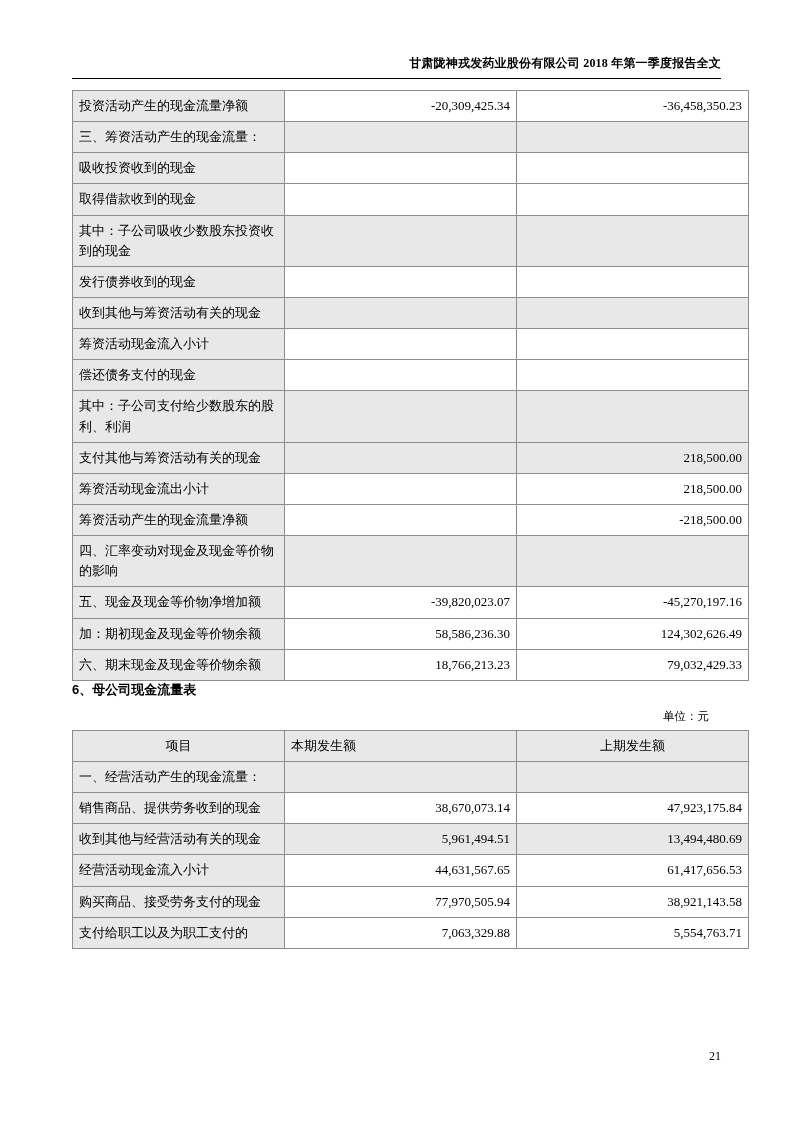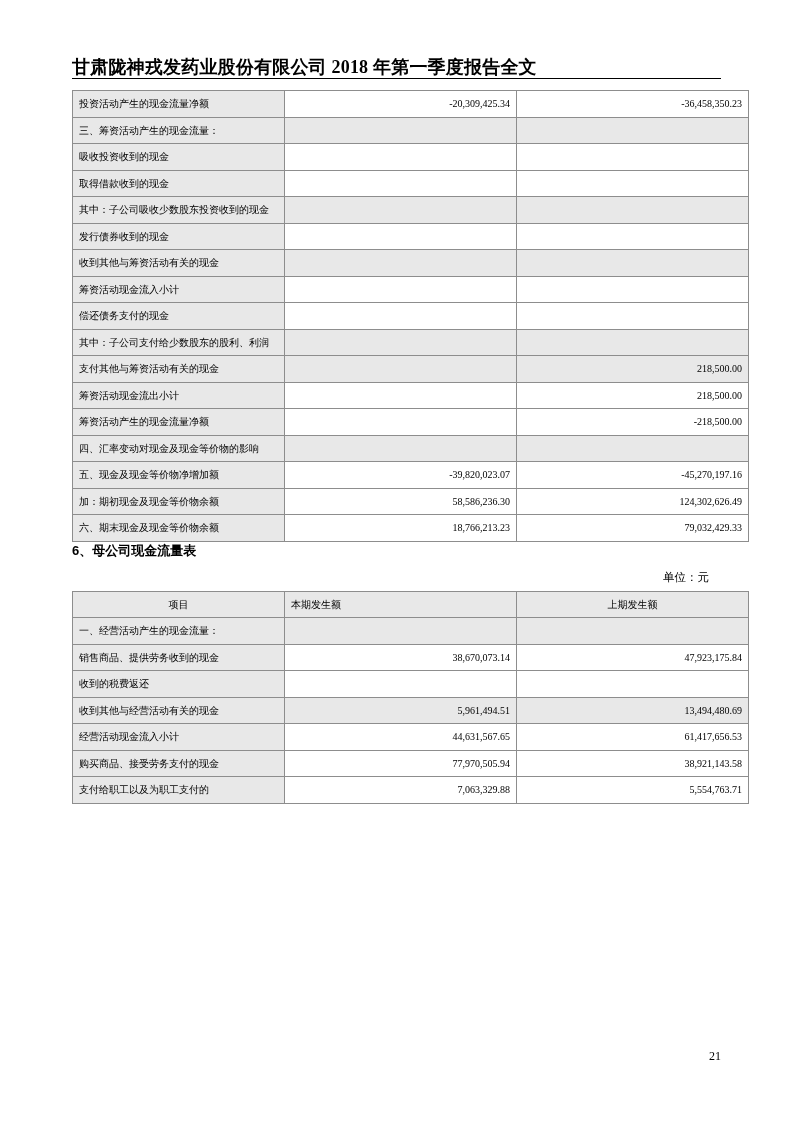--- a/index.html
+++ b/index.html
@@ -19,22 +19,22 @@
     width: 793px;
     height: 1122px;
     box-sizing: border-box;
     padding: 0;
   }
   .header {
     position: absolute;
     top: 55px;
     left: 72px;
     right: 72px;
-    text-align: left;
-    font-size: 18px;
+    text-align: right;
+    font-size: 12px;
     font-weight: bold;
     font-family: "Liberation Serif", "DejaVu Serif", serif;
     letter-spacing: 0.2px;
   }
   .header-rule {
     position: absolute;
     top: 78px;
     left: 72px;
     width: 649px;
     border-top: 1.6px solid #000;
@@ -42,21 +42,21 @@
   .content {
     position: absolute;
     top: 90px;
     left: 72px;
     width: 649px;
   }
   table.fin {
     border-collapse: collapse;
     width: 637px;
     table-layout: fixed;
-    font-size: 10px;
+    font-size: 13px;
     border-radius: 28px;
   }
   table.fin td {
     border: 1px solid #8d8d8d;
     padding: 5px 6px;
     vertical-align: middle;
     line-height: 1.55;
   }
   td.label {
     background: #e8e8e8;
@@ -211,25 +211,20 @@
             <td class="label ind0">一、经营活动产生的现金流量：</td>
             <td class="num shaded"></td>
             <td class="num shaded"></td>
           </tr>
           <tr>
             <td class="label ind1">销售商品、提供劳务收到的现金</td>
             <td class="num">38,670,073.14</td>
             <td class="num">47,923,175.84</td>
           </tr>
           <tr>
-            <td class="label ind1">收到的税费返还</td>
-            <td class="num"></td>
-            <td class="num"></td>
-          </tr>
-          <tr>
             <td class="label ind1">收到其他与经营活动有关的现金</td>
             <td class="num shaded">5,961,494.51</td>
             <td class="num shaded">13,494,480.69</td>
           </tr>
           <tr>
             <td class="label ind0">经营活动现金流入小计</td>
             <td class="num">44,631,567.65</td>
             <td class="num">61,417,656.53</td>
           </tr>
           <tr>

